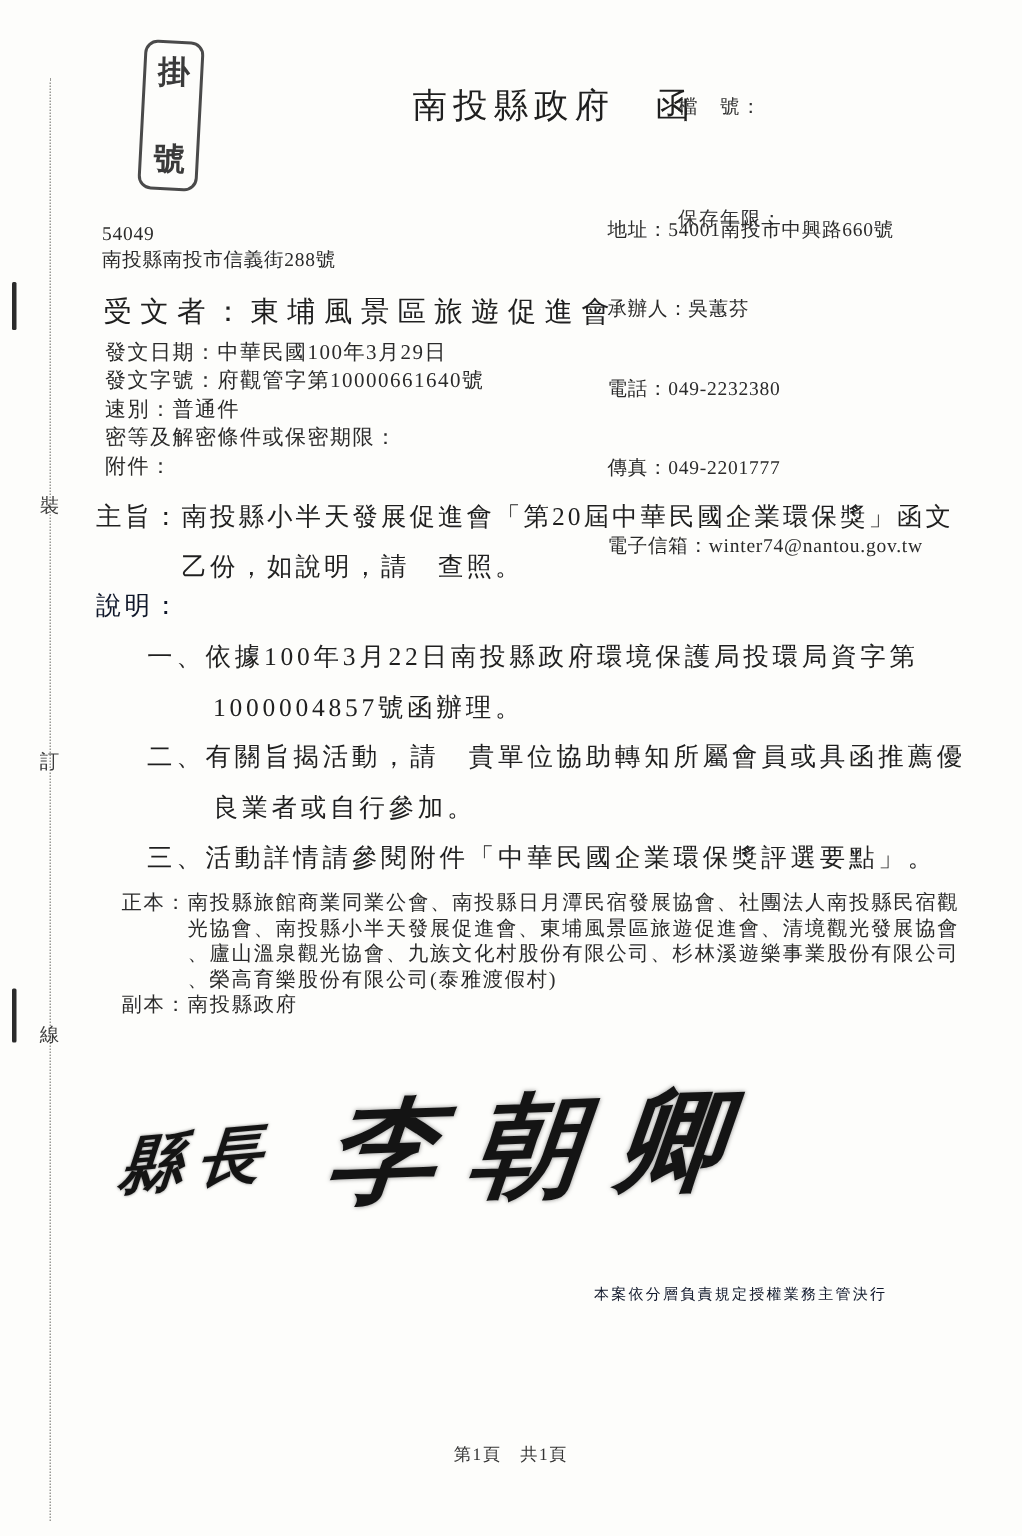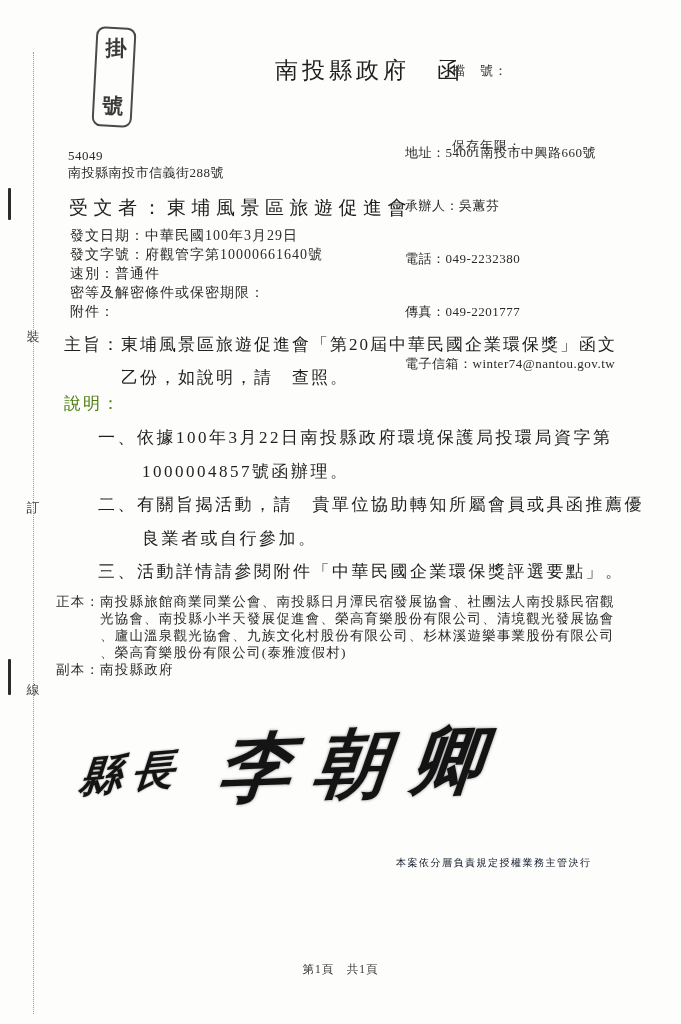--- a/index.html
+++ b/index.html
@@ -69,31 +69,31 @@
     font-size:14px;line-height:19px;color:#2a2a2a;letter-spacing:1px;
   }
   
   .subject{
     position:absolute;left:64px;top:328px;
     font-size:17px;line-height:33px;letter-spacing:2px;color:#1f1f1f;
   }
   .subject .cont{padding-left:57px;}
   .explain-heading{
     position:absolute;left:64px;top:392px;
-    font-size:17px;letter-spacing:2px;color:#4d7c0f;
+    font-size:17px;letter-spacing:2px;color:#0f172a;
   }
   
   .items{
     position:absolute;left:98px;top:421px;width:560px;
     font-size:17px;line-height:33.5px;letter-spacing:2.5px;color:#1f1f1f;
   }
   .items .cont{padding-left:44px;}
   
   .copies{
-    position:absolute;left:56px;top:593px;width:590px;
+    position:absolute;left:81px;top:593px;width:590px;
     font-size:13.5px;line-height:17px;letter-spacing:1.2px;color:#2a2a2a;
   }
   .copies .cont{padding-left:44px;}
   .copies .cc-line{margin-top:0;}
   
   .signature{
     position:absolute;left:80px;top:702px;width:450px;height:130px;
     display:flex;align-items:center;
     transform:rotate(-2deg);
     color:#141414;
@@ -163,37 +163,37 @@
 
   <div class="doc-meta">
     <div>發文日期：中華民國100年3月29日</div>
     <div>發文字號：府觀管字第10000661640號</div>
     <div>速別：普通件</div>
     <div>密等及解密條件或保密期限：</div>
     <div>附件：</div>
   </div>
 
   <div class="subject">
-    <div>主旨：東埔風景區旅遊促進會「第20屆中華民國企業環保獎」函文</div>
+    <div>主旨：南投縣小半天發展促進會「第20屆中華民國企業環保獎」函文</div>
     <div class="cont">乙份，如說明，請　查照。</div>
   </div>
 
   <div class="explain-heading">說明：</div>
 
   <div class="items">
     <div>一、依據100年3月22日南投縣政府環境保護局投環局資字第</div>
     <div class="cont">1000004857號函辦理。</div>
     <div>二、有關旨揭活動，請　貴單位協助轉知所屬會員或具函推薦優</div>
     <div class="cont">良業者或自行參加。</div>
     <div>三、活動詳情請參閱附件「中華民國企業環保獎評選要點」。</div>
   </div>
 
   <div class="copies">
     <div>正本：南投縣旅館商業同業公會、南投縣日月潭民宿發展協會、社團法人南投縣民宿觀</div>
-    <div class="cont">光協會、南投縣小半天發展促進會、榮高育樂股份有限公司、清境觀光發展協會</div>
+    <div class="cont">光協會、南投縣小半天發展促進會、東埔風景區旅遊促進會、清境觀光發展協會</div>
     <div class="cont">、廬山溫泉觀光協會、九族文化村股份有限公司、杉林溪遊樂事業股份有限公司</div>
     <div class="cont">、榮高育樂股份有限公司(泰雅渡假村)</div>
     <div class="cc-line">副本：南投縣政府</div>
   </div>
 
   <div class="signature">
     <span class="sig-title">縣長</span>
     <span class="sig-name">李朝卿</span>
   </div>
 

